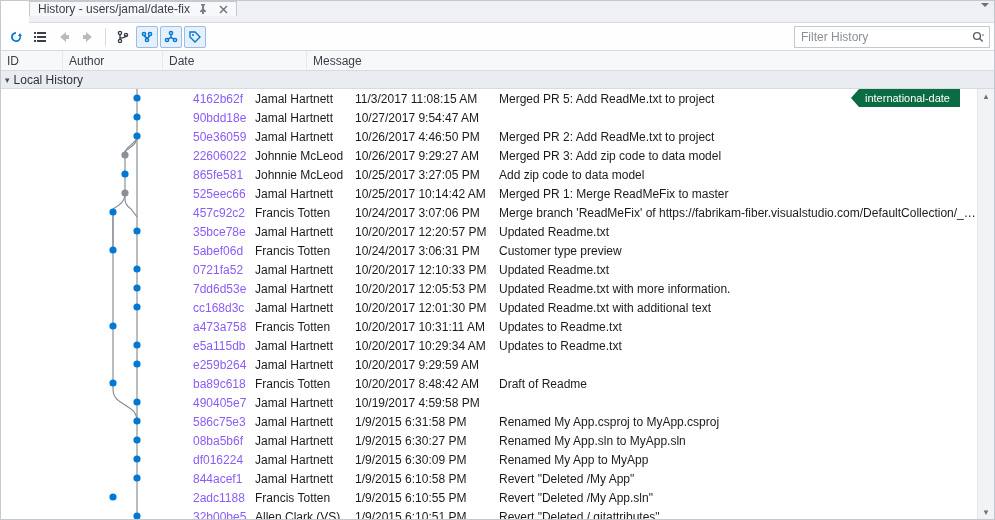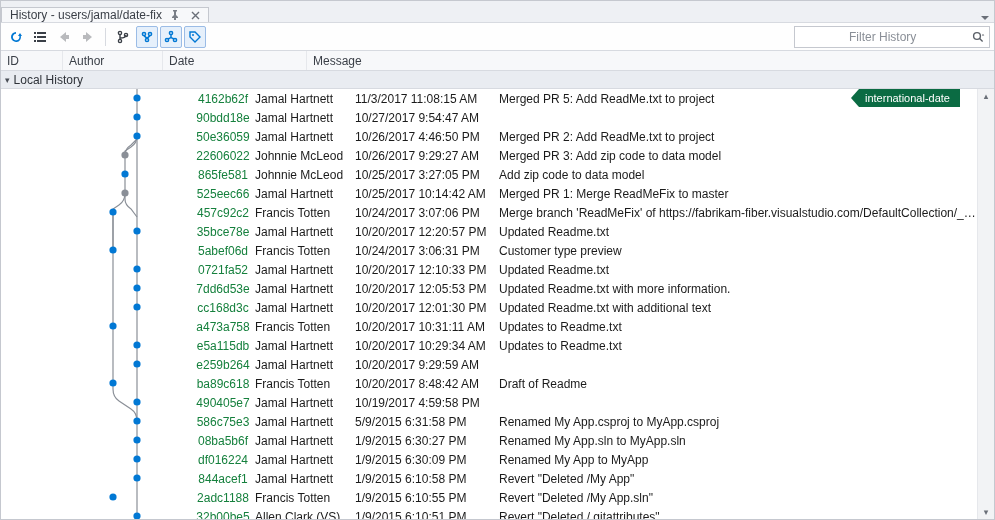--- a/index.html
+++ b/index.html
@@ -1,41 +1,41 @@
 <!DOCTYPE html>
 <html><head>
 <meta charset="utf-8">
 <style>
   * { box-sizing: border-box; }
   html, body { margin:0; padding:0; font-family: "Segoe UI", Tahoma, sans-serif; font-size:12px; color:#1b1b1b; background:#fff; }
   .window { width:995px; height:520px; border:1px solid #c5c8cf; display:flex; flex-direction:column; background:#fff; position:relative;}
-  .tabbar { height:22px; background:#eef0f4; border-bottom:1px solid #d7dae0; display:flex; align-items:flex-end; }
+  .tabbar { height:22px; background:#eef0f4; border-bottom:1px solid #d7dae0; display:flex; align-items:flex-start;margin-left:28px; }
   .tab { display:flex; align-items:center; padding:0 6px 0 8px; border:1px solid #c5c8cf; border-bottom:none; background:#f7f8fa; margin-top:0px; color:#444; gap:6px;}
   .tab .title { color:#3a3f47;}
   .tab .pin, .tab .close { width:14px; height:14px; display:flex; align-items:center; justify-content:center; color:#6a6f78;}
   .tabbar-spacer{ flex:1;}
   .tabbar-drop { width:18px; display:flex; align-items:center; justify-content:center; color:#6a6f78;}
   .toolbar { height:28px; border-bottom:1px solid #d7dae0; display:flex; align-items:center; padding:0 4px; gap:2px; background:#fefefe;}
   .tb-btn { width:22px; height:22px; display:flex; align-items:center; justify-content:center; border-radius:2px; color:#3a3f47;}
   .tb-btn.disabled { opacity:.35;}
   .tb-sep { width:1px; height:18px; background:#d7dae0; margin:0 4px;}
   .tb-btn.boxed { border:1px solid #9bbce6; background:#e6f0fb;}
   .tb-spacer{flex:1;}
   .filter-box { height:22px; width:196px; border:1px solid #c5c8cf; display:flex; align-items:center; padding:0 2px 0 6px; color:#888; background:#fff;}
-  .filter-box .ph { flex:1; color:#8a8f97;margin-left:48px;}
+  .filter-box .ph { flex:1; color:#8a8f97;}
   .filter-box .mag { width:18px; display:flex; align-items:center; justify-content:center; color:#5a5f67;}
   .header-row { height:20px; display:flex; align-items:stretch; background:#f7f8fa; border-bottom:1px solid #d7dae0;}
   .hcell { display:flex; align-items:center; padding-left:6px; color:#3a3f47; border-right:1px solid #e6e8ec;}
   .section-row { height:18px; background:#e9ecf1; display:flex; align-items:center; padding-left:4px; gap:4px; color:#2f3339; border-bottom:1px solid #d7dae0;}
   .section-row .tri { font-size:9px; color:#4a4f57;}
   .list-wrap { flex:1; overflow:hidden; position:relative; display:flex;}
   .rows { flex:1; overflow:hidden;}
   .row { height:19px; display:flex; align-items:center; font-size:12px; color:#1b1b1b;}
   .c-graph { position:relative;}
-  .c-id { color:#15803d; padding-left:2px;text-align:center;}
+  .c-id { color:#8b5cf6; padding-left:2px;}
   .c-auth, .c-date, .c-msg { color:#1b1b1b; padding-left:2px; white-space:nowrap; overflow:hidden; text-overflow:ellipsis;}
   .scrollbar { width:17px; background:#f2f3f5; border-left:1px solid #e6e8ec; display:flex; flex-direction:column; align-items:center; justify-content:space-between; padding:2px 0;}
   .scroll-arrow { font-size:9px; color:#6a6f78;}
   svg.graph { position:absolute; top:0; left:0;}
   .graph-dot { fill:#0178d4; }
   .graph-dot.gray { fill:#8a8f97; }
   .graph-line { stroke:#8a8f97; stroke-width:1.2; fill:none;}
   .badge { position:absolute; right:17px; top:0; height:18px; background:#0b6b43; color:#fff; display:flex; align-items:center; padding:0 10px 0 14px; font-size:11px; clip-path: polygon(8px 0, 100% 0, 100% 100%, 8px 100%, 0 50%);}
 </style>
 </head>
@@ -304,21 +304,21 @@
         <div class="row">
           <div class="c-graph" style="width:190px"></div>
           <div class="c-id" style="width:62px">490405e7</div>
           <div class="c-auth" style="width:100px">Jamal Hartnett</div>
           <div class="c-date" style="width:144px">10/19/2017 4:59:58 PM</div>
         </div>
         <div class="row">
           <div class="c-graph" style="width:190px"></div>
           <div class="c-id" style="width:62px">586c75e3</div>
           <div class="c-auth" style="width:100px">Jamal Hartnett</div>
-          <div class="c-date" style="width:144px">5/9/2015 6:31:58 PM</div>
+          <div class="c-date" style="width:144px">1/9/2015 6:31:58 PM</div>
           <div class="c-msg" style="flex:1">Renamed My App.csproj to MyApp.csproj</div>
         </div>
         <div class="row">
           <div class="c-graph" style="width:190px"></div>
           <div class="c-id" style="width:62px">08ba5b6f</div>
           <div class="c-auth" style="width:100px">Jamal Hartnett</div>
           <div class="c-date" style="width:144px">1/9/2015 6:30:27 PM</div>
           <div class="c-msg" style="flex:1">Renamed My App.sln to MyApp.sln</div>
         </div>
         <div class="row">

